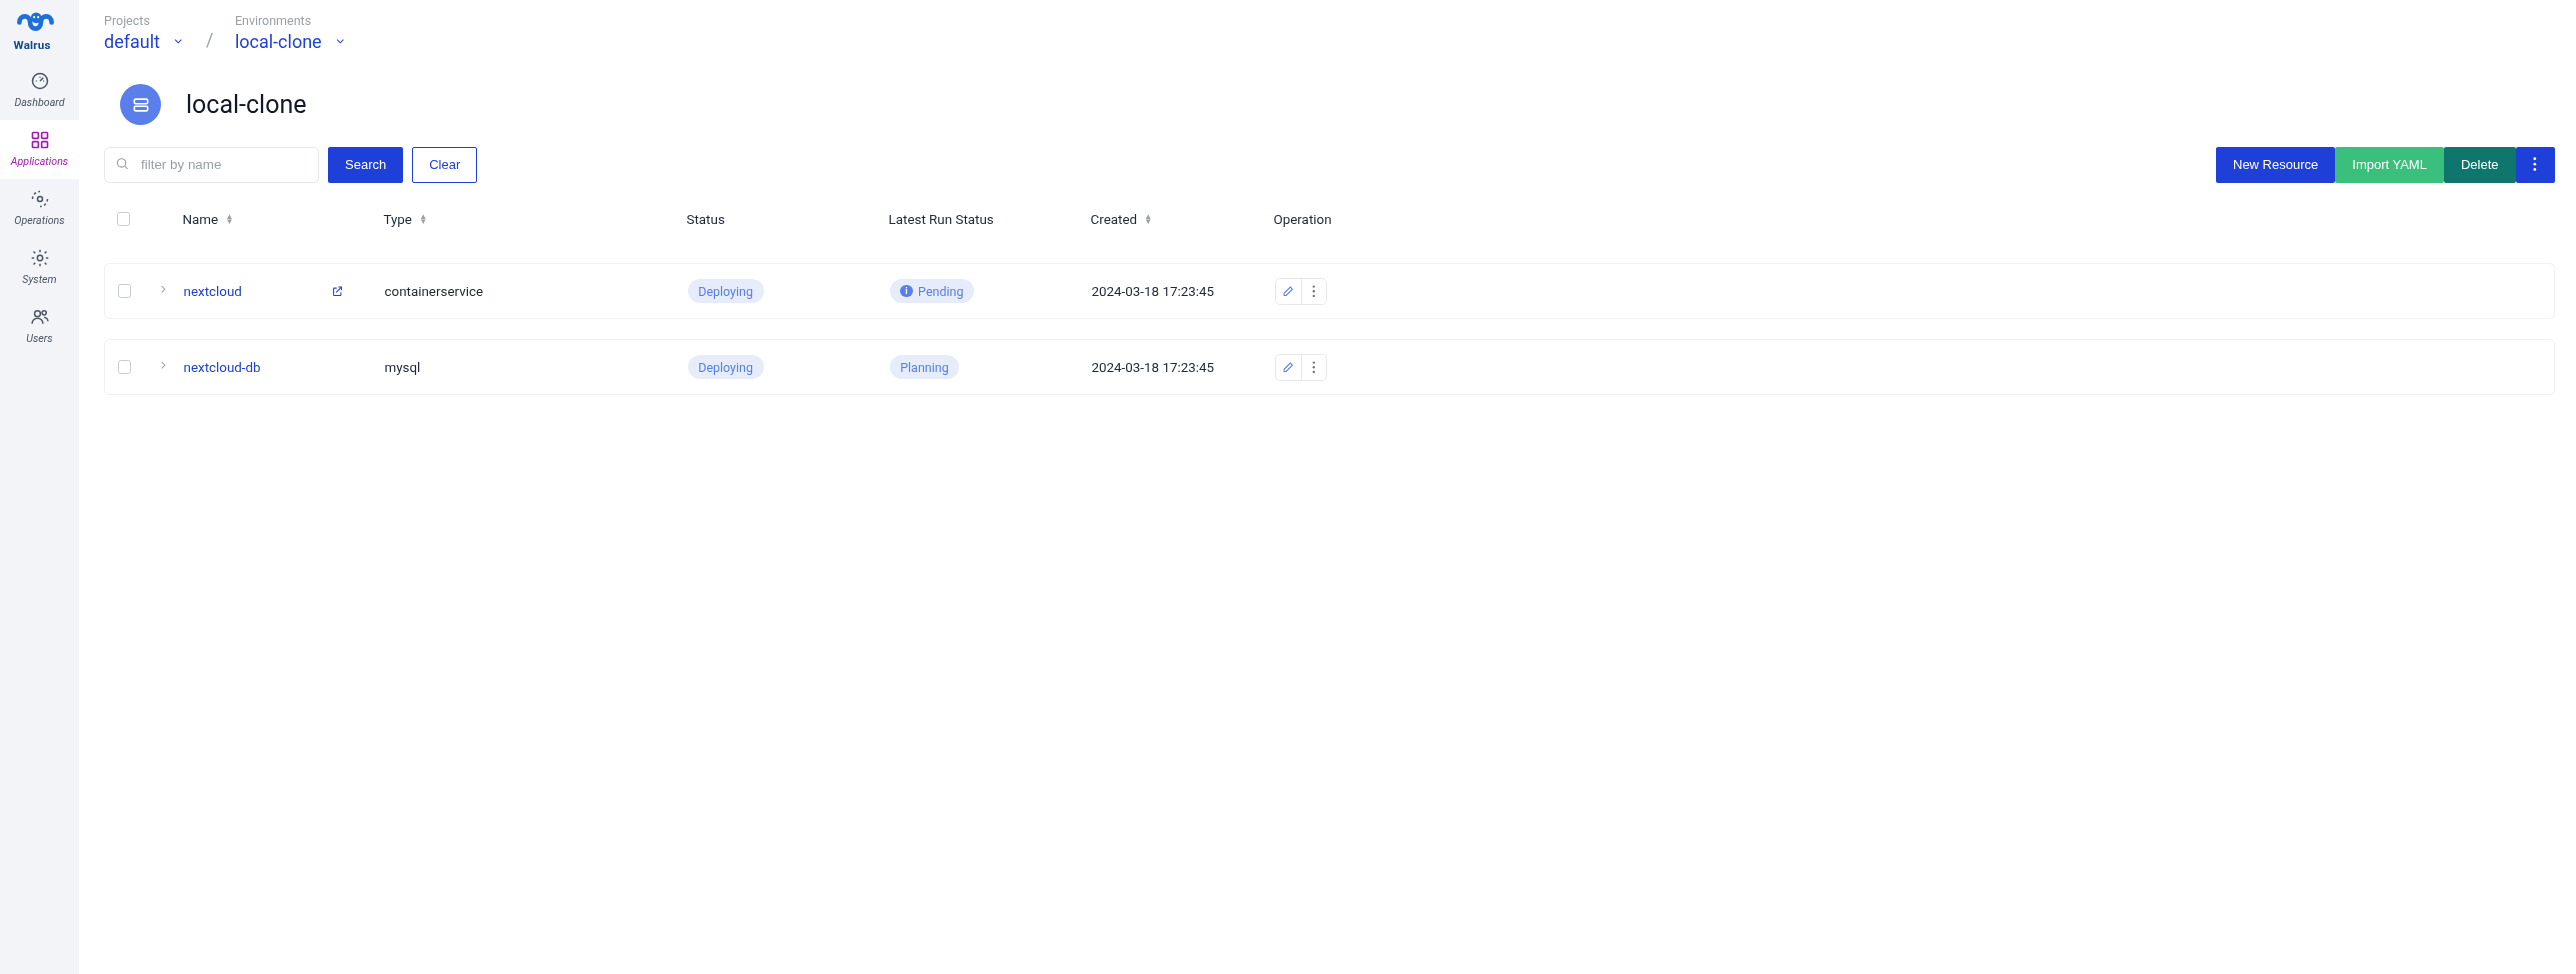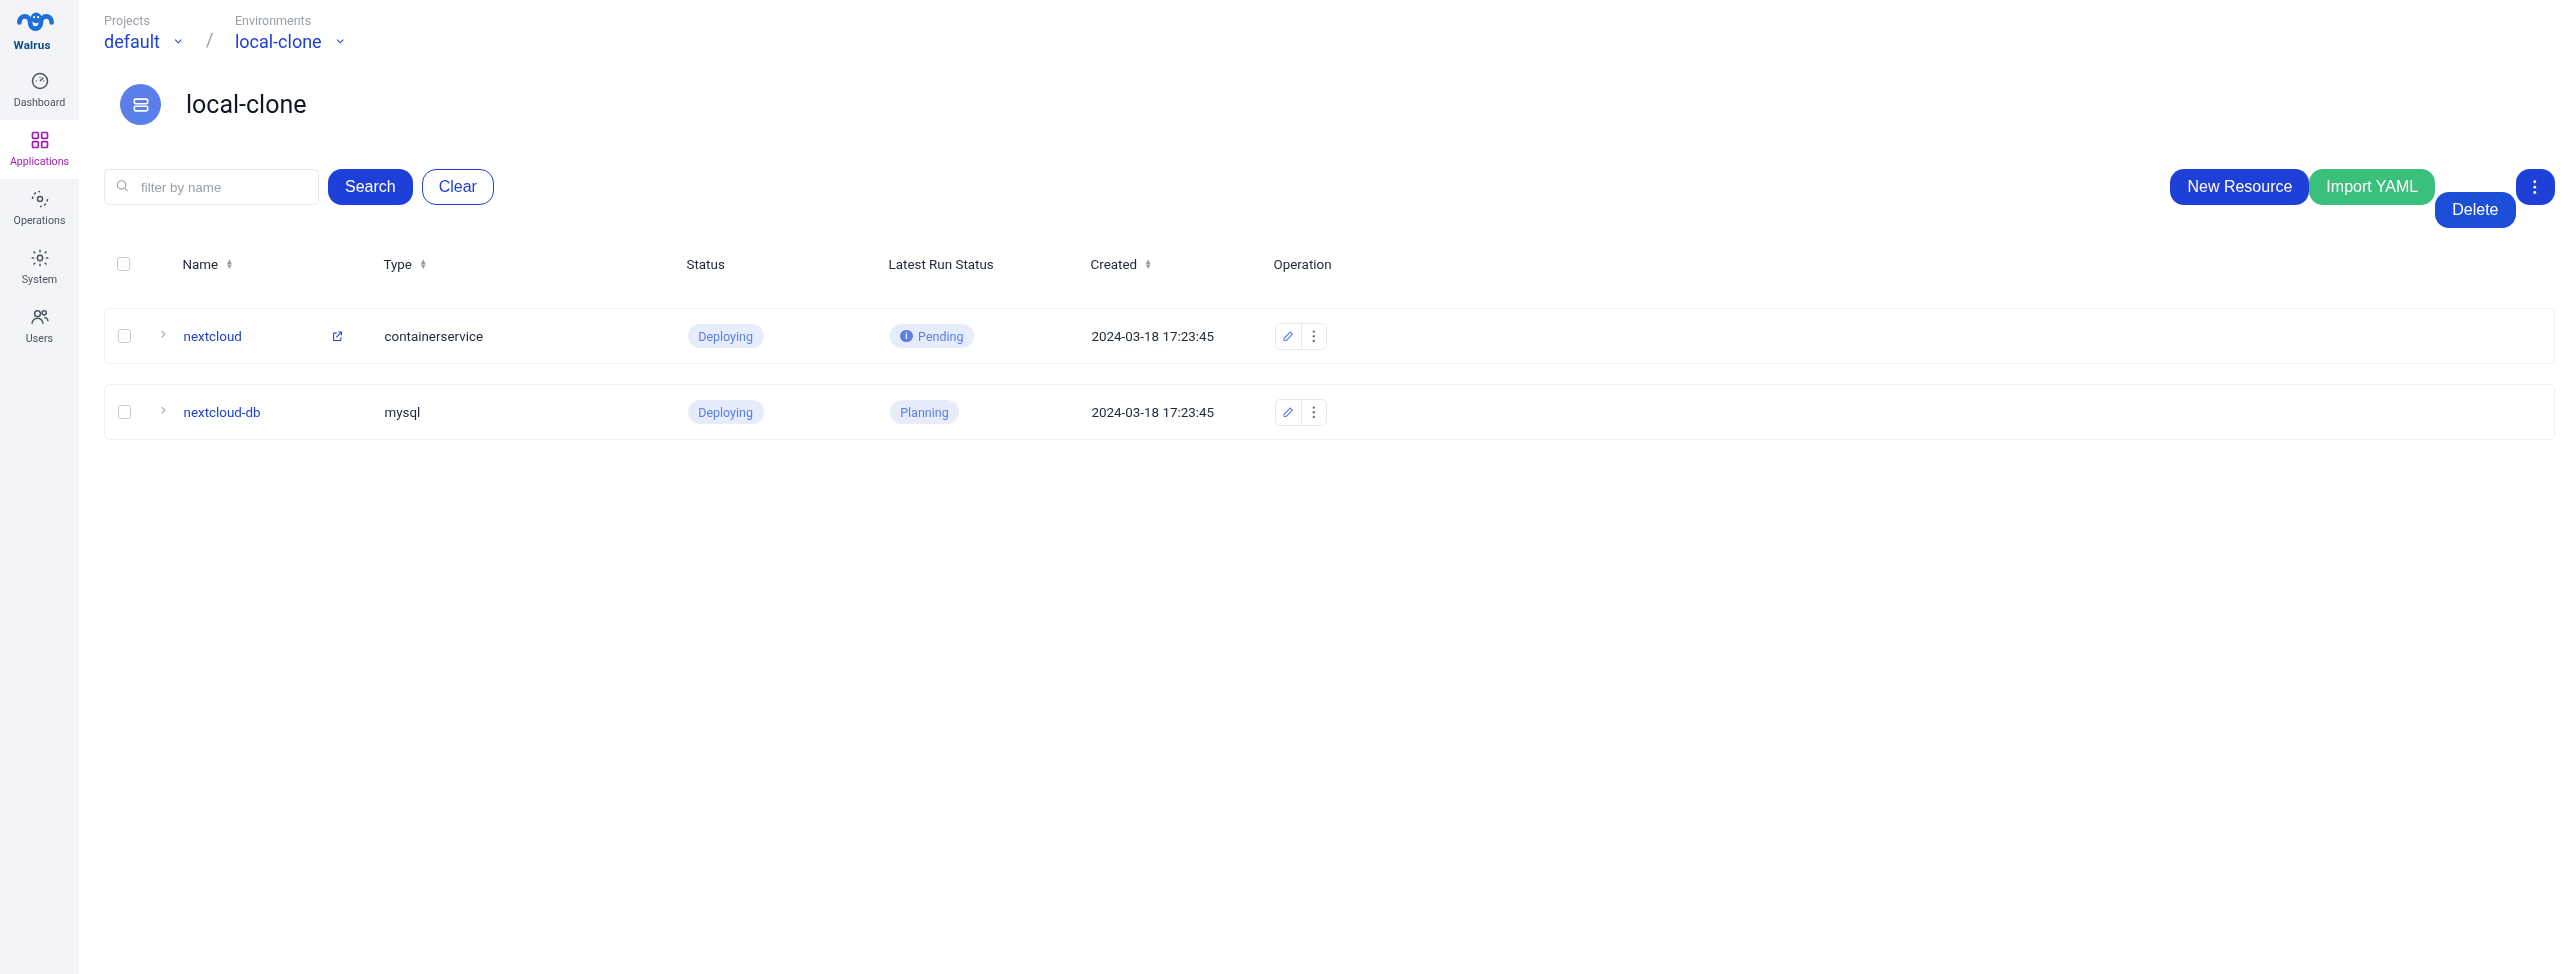--- a/index.html
+++ b/index.html
@@ -4,21 +4,21 @@
 <style>
   * { box-sizing: border-box; margin: 0; padding: 0; }
   html, body { width: 100%; height: 100%; font-family: -apple-system, BlinkMacSystemFont, "Segoe UI", Roboto, Helvetica, Arial, sans-serif; color: #1f2937; background: #fff; }
   body { display: flex; }
 
   
   .sidebar { width: 79px; background: #f2f4f8; display: flex; flex-direction: column; align-items: center; padding-top: 5.4px; }
   .logo-wrap { width: 79px; display: flex; flex-direction: column; padding: 3.6px 0 9px; margin-left: 27px; }
   .logo-svg { width: 43px; height: 27px; }
   .brand-text { font-size: 11.6px; font-weight: 700; color: #0f4c8a; margin-top: 1.8px; letter-spacing: 0.2px; }
-  .nav { width: 100%; display: flex; flex-direction: column; }
+  .nav { width: 100%; display: flex; flex-direction: column; font-style: italic; }
   .nav-item { width: 100%; height: 59px; display: flex; flex-direction: column; align-items: center; justify-content: center; gap: 5.4px; cursor: pointer; color: #4b5563; }
   .nav-item.active { background: #fff; color: #a21caf; }
   .nav-item svg { width: 20px; height: 20px; }
   .nav-label { font-size: 10.7px; }
 
   
   .main { flex: 1; padding: 12.5px 21.5px 21.5px 25px; overflow: auto; }
 
   
   .breadcrumb { display: flex; align-items: flex-end; gap: 21.5px; }
@@ -39,25 +39,25 @@
   .tab { padding: 0 1.8px 12.5px; font-size: 15px; color: #111827; cursor: pointer; border-bottom: 2.7px solid transparent; margin-bottom: -0.9px; }
   .tab.active { color: #1e3fd8; border-bottom-color: #1e3fd8; font-weight: 500; }
 
   
   .action-bar { display: flex; align-items: center; justify-content: space-between; margin-top: 21.5px; }
   .left-actions { display: flex; align-items: center; gap: 9px; }
   .search-box { position: relative; width: 215px; }
   .search-box input { width: 100%; height: 36px; border: 0.9px solid #e5e7eb; border-radius: 5.4px; padding: 0 10.7px 0 36px; font-size: 13.4px; color: #374151; background: #fff; }
   .search-box input::placeholder { color: #9aa0a6; }
   .search-box .icon { position: absolute; left: 10.7px; top: 50%; transform: translateY(-50%); color: #9aa0a6; }
-  .btn { height: 36px; padding: 0 16px; border-radius: 14px; font-size: 16px; cursor: pointer; border: 0.9px solid transparent; display: inline-flex; align-items: center; justify-content: center; }
+  .btn { height: 36px; padding: 0 16px; border-radius: 2px; font-size: 13px; cursor: pointer; border: 0.9px solid transparent; display: inline-flex; align-items: center; justify-content: center; }
   .btn-primary { background: #1e3fd8; color: #fff; }
   .btn-outline-primary { background: #fff; color: #1e3fd8; border-color: #1e3fd8; }
   .btn-green { background: #3bbf7c; color: #fff; }
-  .btn-warn { background: #1d4ed8; color: #fff; margin-top: 45px; }
+  .btn-warn { background: #0f766e; color: #fff; }
   .btn-icon { width: 39px; padding: 0; }
   .right-actions { display: flex; align-items: center; }
 
   
   .table { margin-top: 12.5px; }
   .thead { display: flex; align-items: center; height: 48px; font-size: 13.4px; color: #1f2937; padding: 0 12.5px; }
   .col-check { width: 39px; display: flex; align-items: center; }
   .col-expand { width: 27px; }
   .col-name { width: 201px; display: flex; align-items: center; gap: 7.2px; }
   .col-type { width: 303px; display: flex; align-items: center; gap: 7.2px; }

